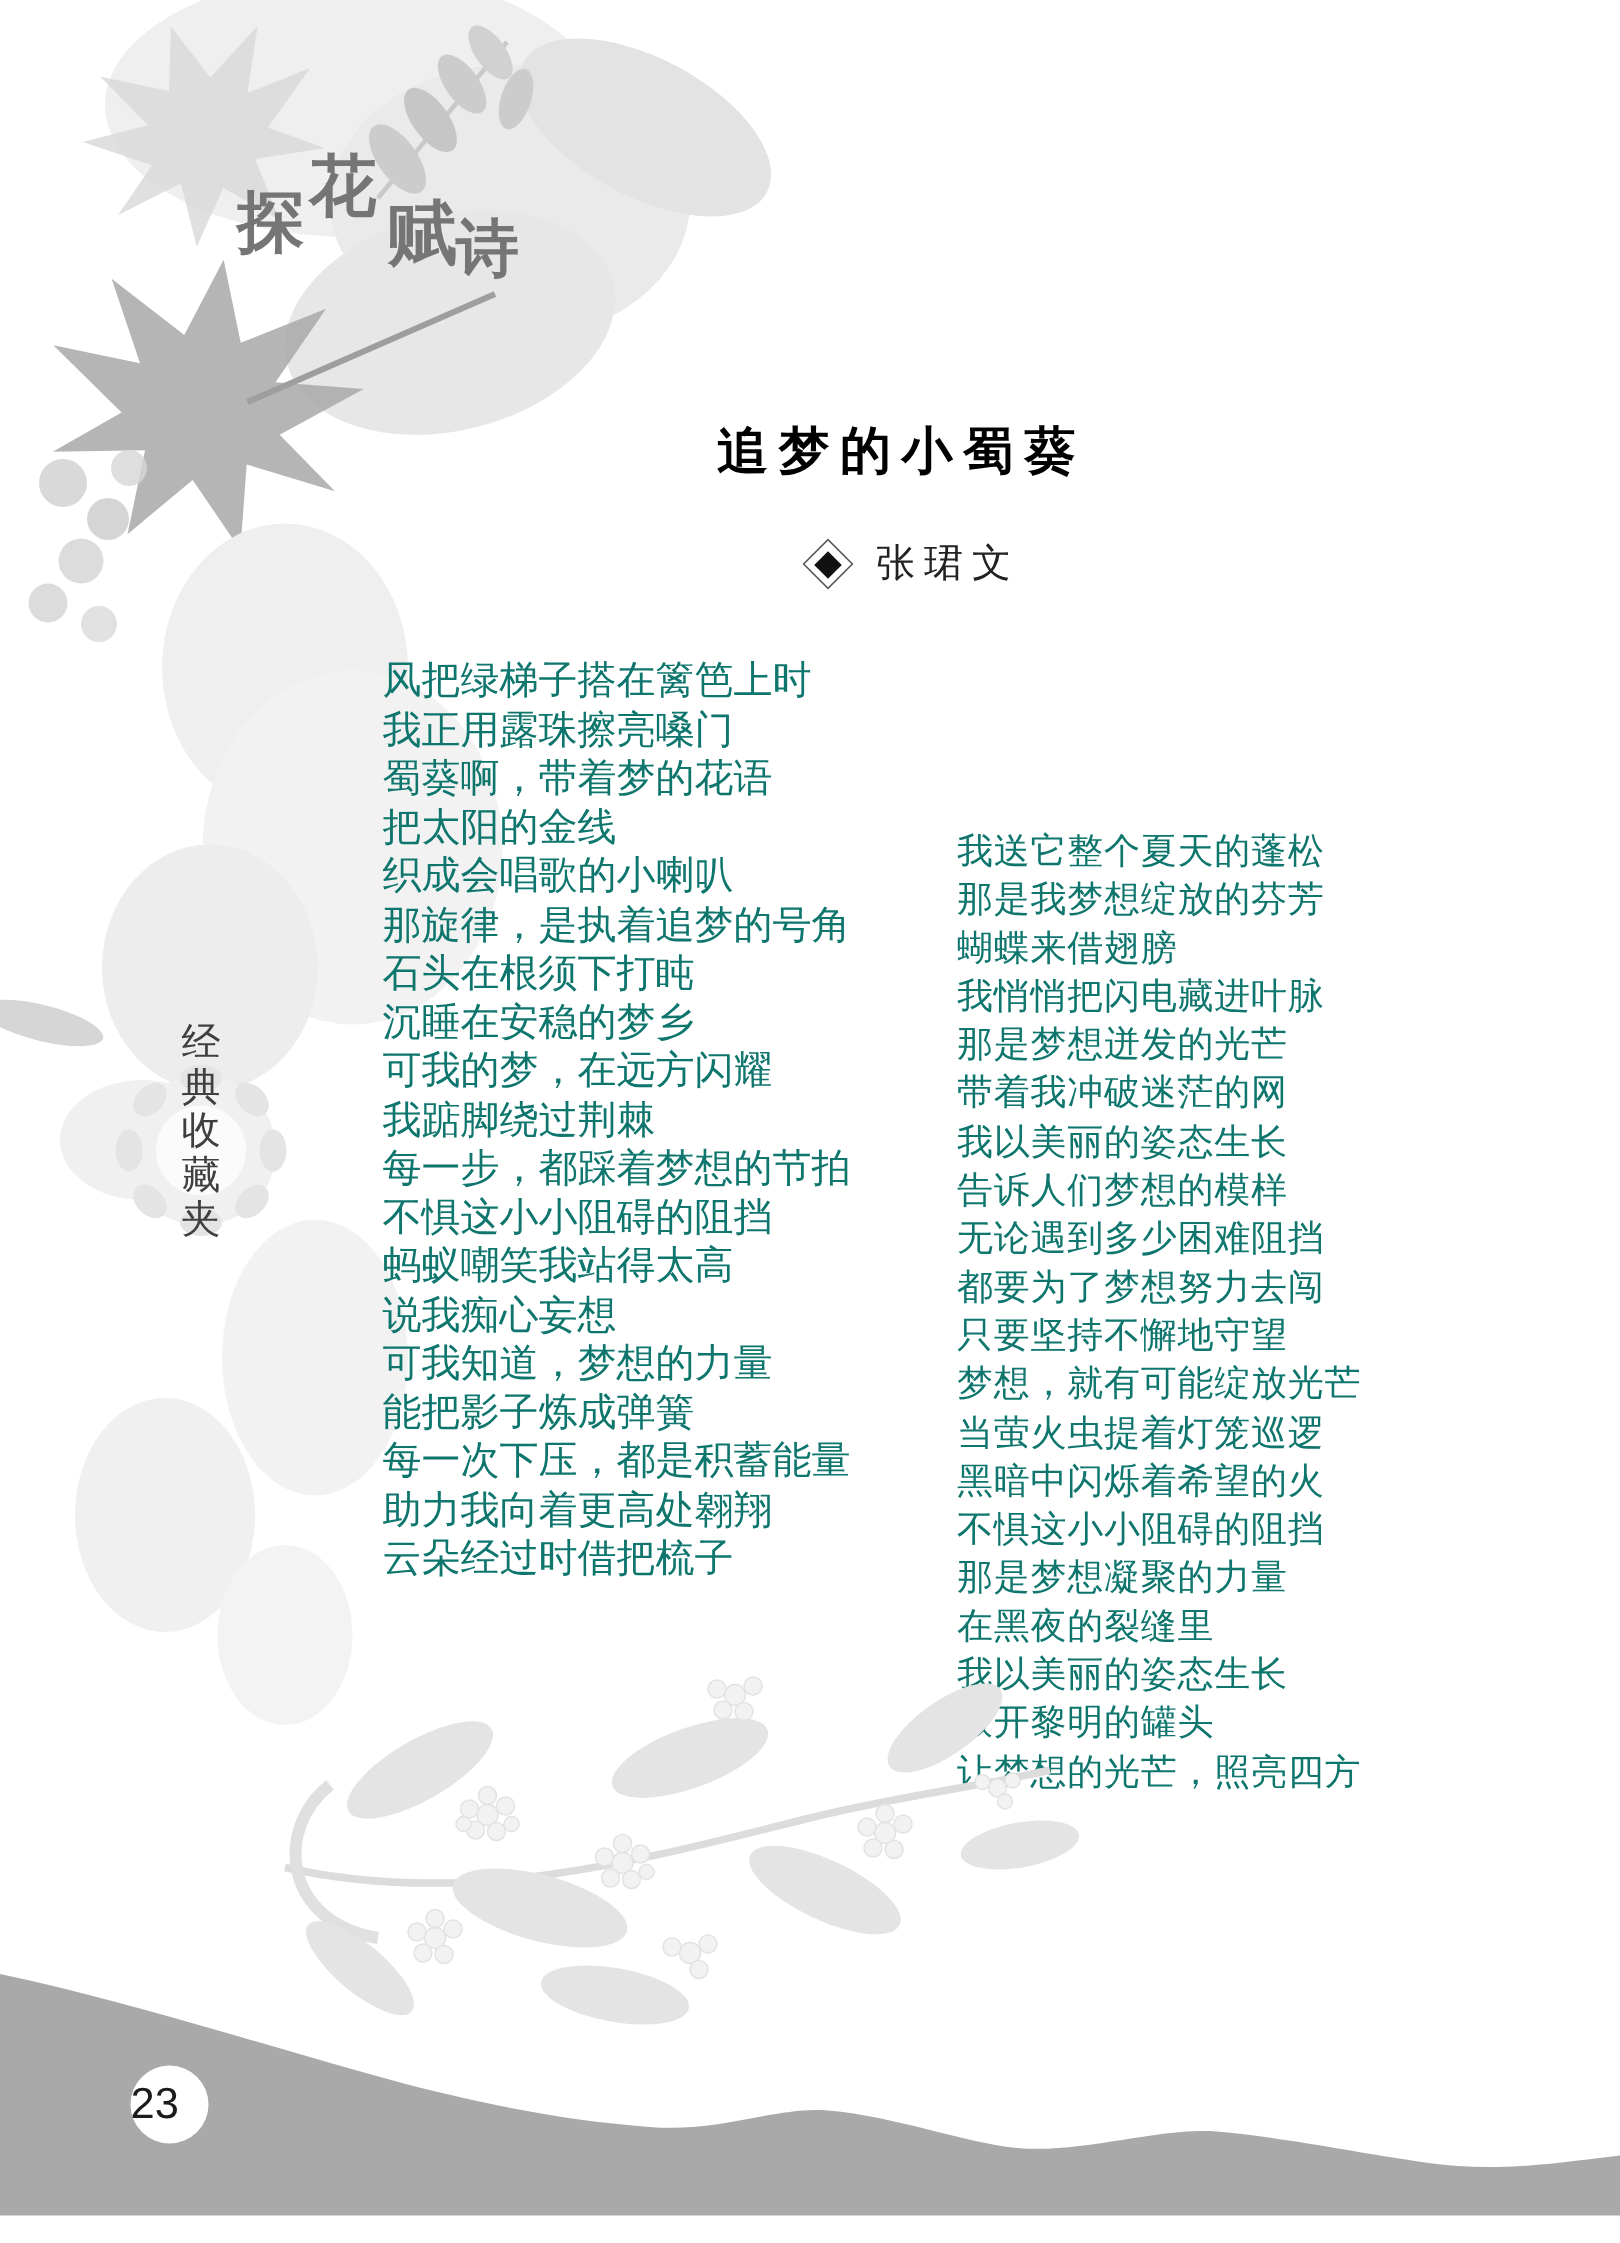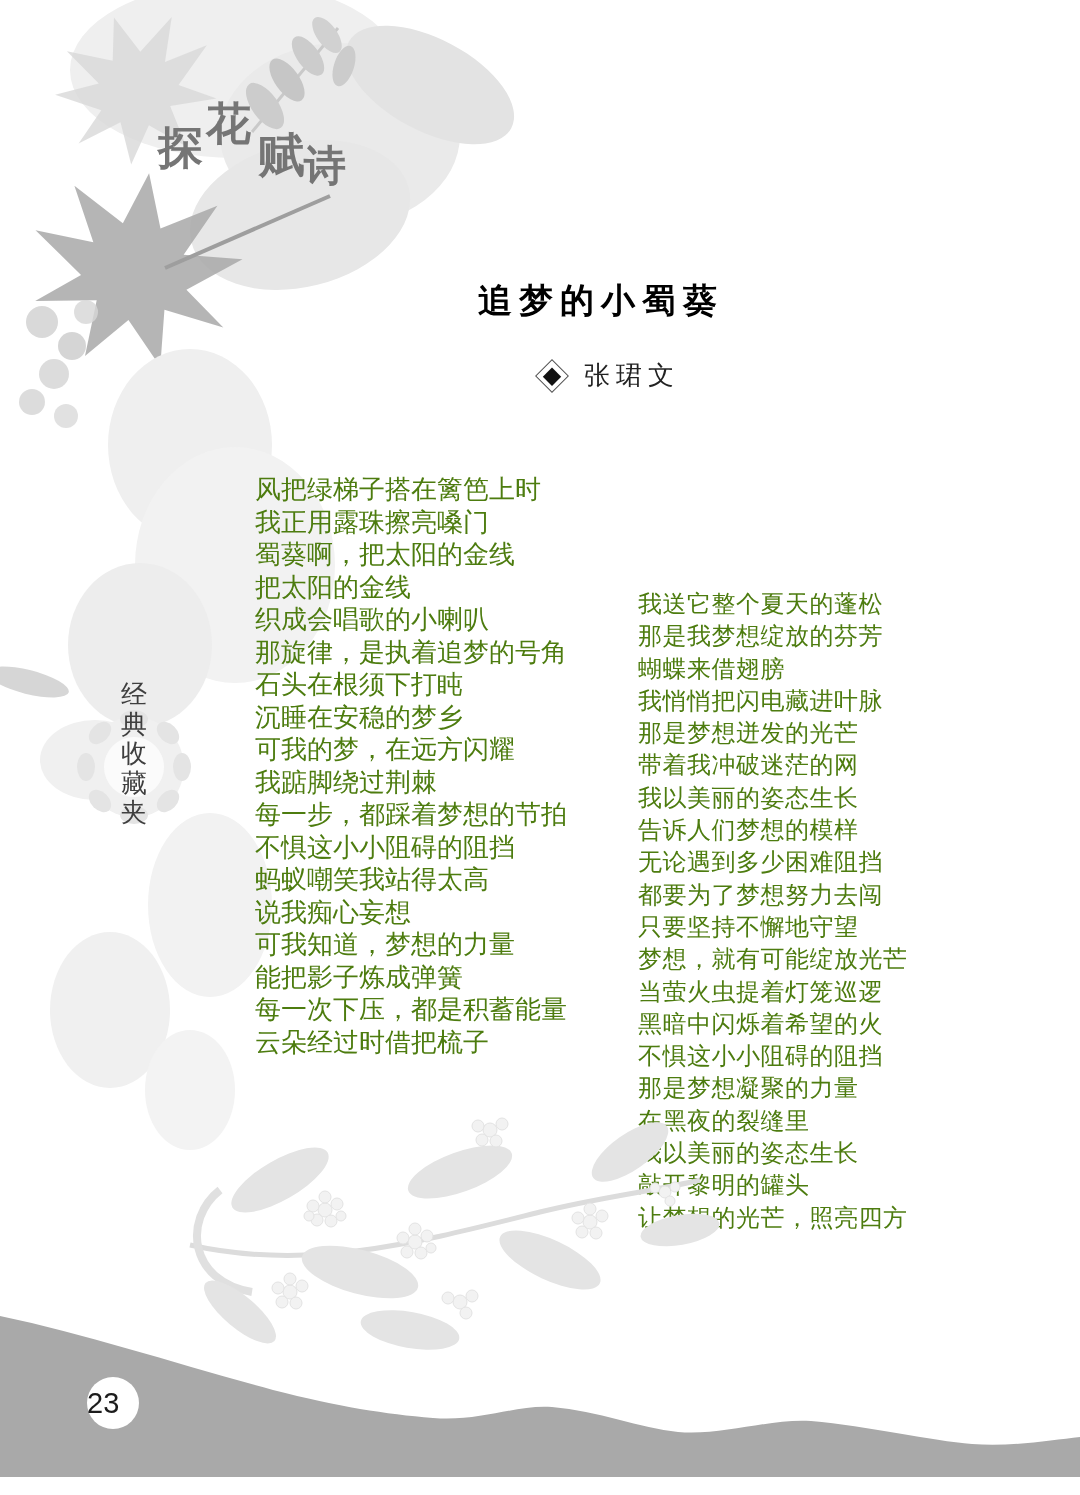--- a/index.html
+++ b/index.html
@@ -43,21 +43,21 @@
     transform:rotate(45deg);
     display:flex;align-items:center;justify-content:center;
     background:#ffffff;
   }
   .diamond-inner{width:13px;height:13px;background:#111;}
   .author-name{
     font-size:26px;letter-spacing:6px;color:#222;white-space:nowrap;
   }
 
   
-  .poem-col{position:absolute;color:#4d7c0f;white-space:nowrap;margin-top:36px;}
+  .poem-col{position:absolute;color:#0f766e;white-space:nowrap;}
   .col-left{left:255px;top:438px;font-size:26px;}
   .col-left .poem-line{line-height:32.5px;}
   .col-right{left:638px;top:552px;font-size:24px;}
   .col-right .poem-line{line-height:32.3px;letter-spacing:0.5px;}
 
   
   .sidebar-vertical{
     position:absolute;left:118px;top:680px;width:32px;
     display:flex;flex-direction:column;align-items:center;
     z-index:3;
@@ -140,35 +140,36 @@
   <div class="author-row">
     <span class="diamond-outer">
         <span class="diamond-inner"></span>
       </span>
     <span class="author-name">张珺文</span>
   </div>
 
   <div class="poem-col col-left">
       <div class="poem-line">风把绿梯子搭在篱笆上时</div>
       <div class="poem-line">我正用露珠擦亮嗓门</div>
-      <div class="poem-line">蜀葵啊，把太阳的金线</div>
+      <div class="poem-line">蜀葵啊，带着梦的花语</div>
       <div class="poem-line">把太阳的金线</div>
       <div class="poem-line">织成会唱歌的小喇叭</div>
       <div class="poem-line">那旋律，是执着追梦的号角</div>
       <div class="poem-line">石头在根须下打盹</div>
       <div class="poem-line">沉睡在安稳的梦乡</div>
       <div class="poem-line">可我的梦，在远方闪耀</div>
       <div class="poem-line">我踮脚绕过荆棘</div>
       <div class="poem-line">每一步，都踩着梦想的节拍</div>
       <div class="poem-line">不惧这小小阻碍的阻挡</div>
       <div class="poem-line">蚂蚁嘲笑我站得太高</div>
       <div class="poem-line">说我痴心妄想</div>
       <div class="poem-line">可我知道，梦想的力量</div>
       <div class="poem-line">能把影子炼成弹簧</div>
       <div class="poem-line">每一次下压，都是积蓄能量</div>
+      <div class="poem-line">助力我向着更高处翱翔</div>
       <div class="poem-line">云朵经过时借把梳子</div>
     </div>
   <div class="poem-col col-right">
       <div class="poem-line">我送它整个夏天的蓬松</div>
       <div class="poem-line">那是我梦想绽放的芬芳</div>
       <div class="poem-line">蝴蝶来借翅膀</div>
       <div class="poem-line">我悄悄把闪电藏进叶脉</div>
       <div class="poem-line">那是梦想迸发的光芒</div>
       <div class="poem-line">带着我冲破迷茫的网</div>
       <div class="poem-line">我以美丽的姿态生长</div>

